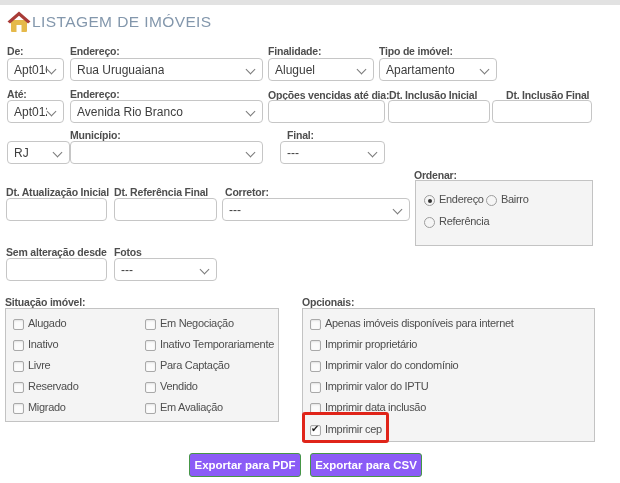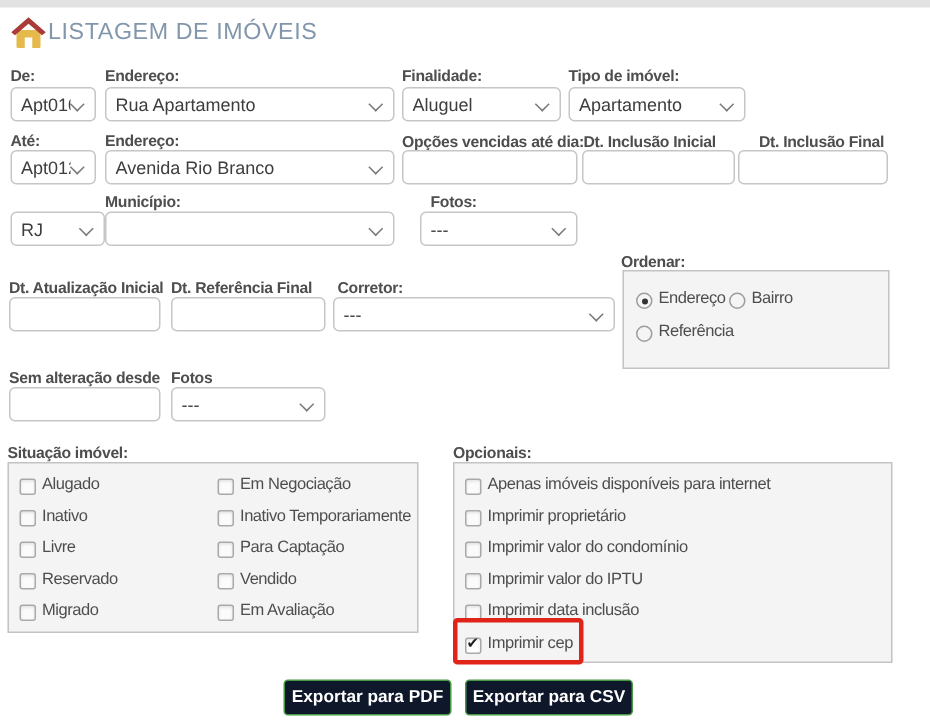--- a/index.html
+++ b/index.html
@@ -25,21 +25,21 @@
       border:1px solid #a9a9a9;border-radius:2px;cursor:pointer;
       box-shadow:inset 0 1px 2px rgba(0,0,0,.1);}
   .cb.checked{background:#fff;}
   .cb.checked::after{content:"\2714";position:absolute;left:0px;top:-3px;
       font-size:10px;color:#1e1e1e;}
   .cbl{position:absolute;font-size:11px;color:#4e4e4e;letter-spacing:-.3px;white-space:nowrap;}
   .radio{position:absolute;width:11px;height:11px;box-sizing:border-box;background:#f5f5f5;
       border:1px solid #9d9d9d;border-radius:50%;cursor:pointer;}
   .radio.selected::after{content:"";position:absolute;left:2.5px;top:2.5px;
       width:4px;height:4px;border-radius:50%;background:#333;}
-  .btn{position:absolute;height:24px;box-sizing:border-box;background:#0f172a;
+  .btn{position:absolute;height:24px;box-sizing:border-box;background:#8b5cf6;
       border:1px solid #469746;border-radius:3px;color:#fff;font-weight:bold;
       font-size:11.5px;font-family:"Liberation Sans",sans-serif;text-align:center;
       padding:0;cursor:pointer;}
   .redbox{position:absolute;left:302px;top:412px;width:87px;height:31px;box-sizing:border-box;
       border:3px solid #e02419;border-radius:3px;pointer-events:none;}
 </style>
 </head>
 <body>
 
 <div class="page">
@@ -55,21 +55,21 @@
   </div>
 
   <span class="lbl" style="left:7px;top:45px">De:</span>
   <div class="sel" style="left:7px;top:58px;width:57px">
     <span class="selv">Apt010</span>
     <span class="chev"></span>
   </div>
 
   <span class="lbl" style="left:70px;top:45px">Endereço:</span>
   <div class="sel" style="left:70px;top:58px;width:193px">
-    <span class="selv">Rua Apartamento</span>
+    <span class="selv">Rua Uruguaiana</span>
     <span class="chev"></span>
   </div>
 
   <span class="lbl" style="left:268px;top:45px">Finalidade:</span>
   <div class="sel" style="left:268px;top:58px;width:106px">
     <span class="selv">Aluguel</span>
     <span class="chev"></span>
   </div>
 
   <span class="lbl" style="left:379px;top:45px">Tipo de imóvel:</span>
@@ -103,21 +103,21 @@
   <div class="sel" style="left:7px;top:141px;width:63px">
     <span class="selv">RJ</span>
     <span class="chev"></span>
   </div>
 
   <span class="lbl" style="left:70px;top:129px">Município:</span>
   <div class="sel" style="left:70px;top:141px;width:193px">
     <span class="chev"></span>
   </div>
 
-  <span class="lbl" style="left:287px;top:129px">Fotos:</span>
+  <span class="lbl" style="left:287px;top:129px">Final:</span>
   <div class="sel" style="left:280px;top:141px;width:105px">
     <span class="selv">---</span>
     <span class="chev"></span>
   </div>
 
   <span class="lbl" style="left:6px;top:186px">Dt. Atualização Inicial</span>
   <input class="inp" style="left: 6px; top: 198px; width: 101px;" value="">
 
   <span class="lbl" style="left:114px;top:186px">Dt. Referência Final</span>
   <input class="inp" style="left: 114px; top: 198px; width: 103px;" value="">

